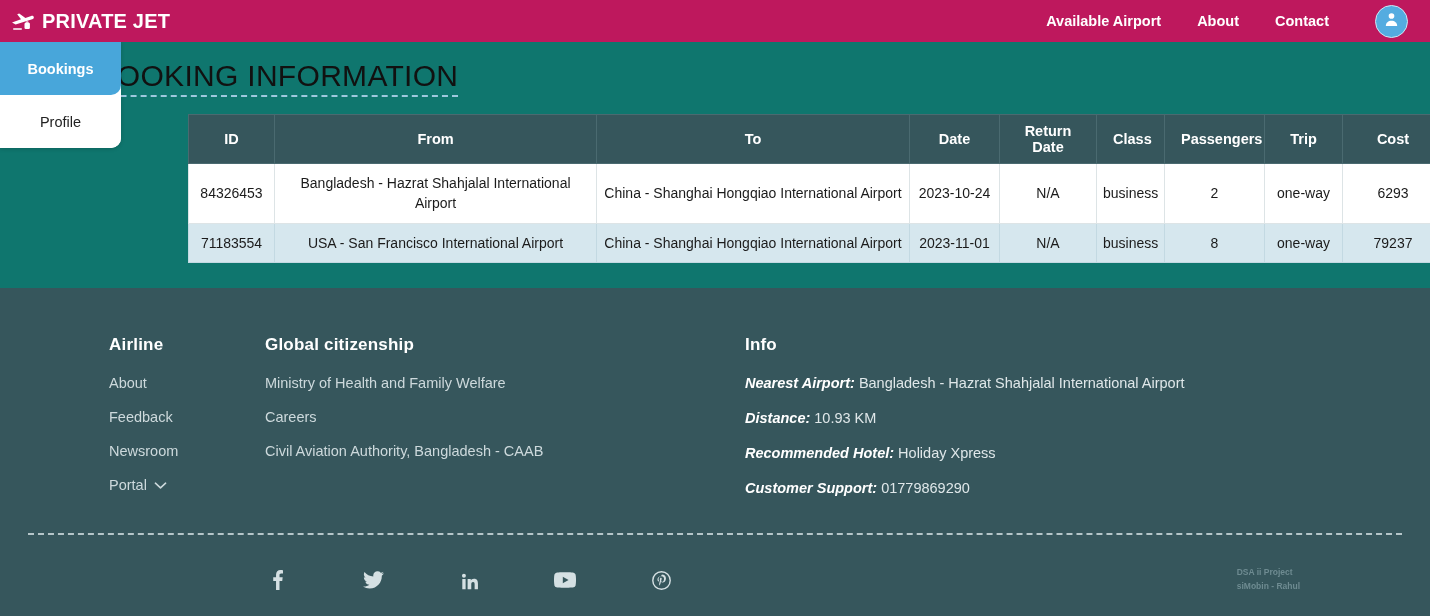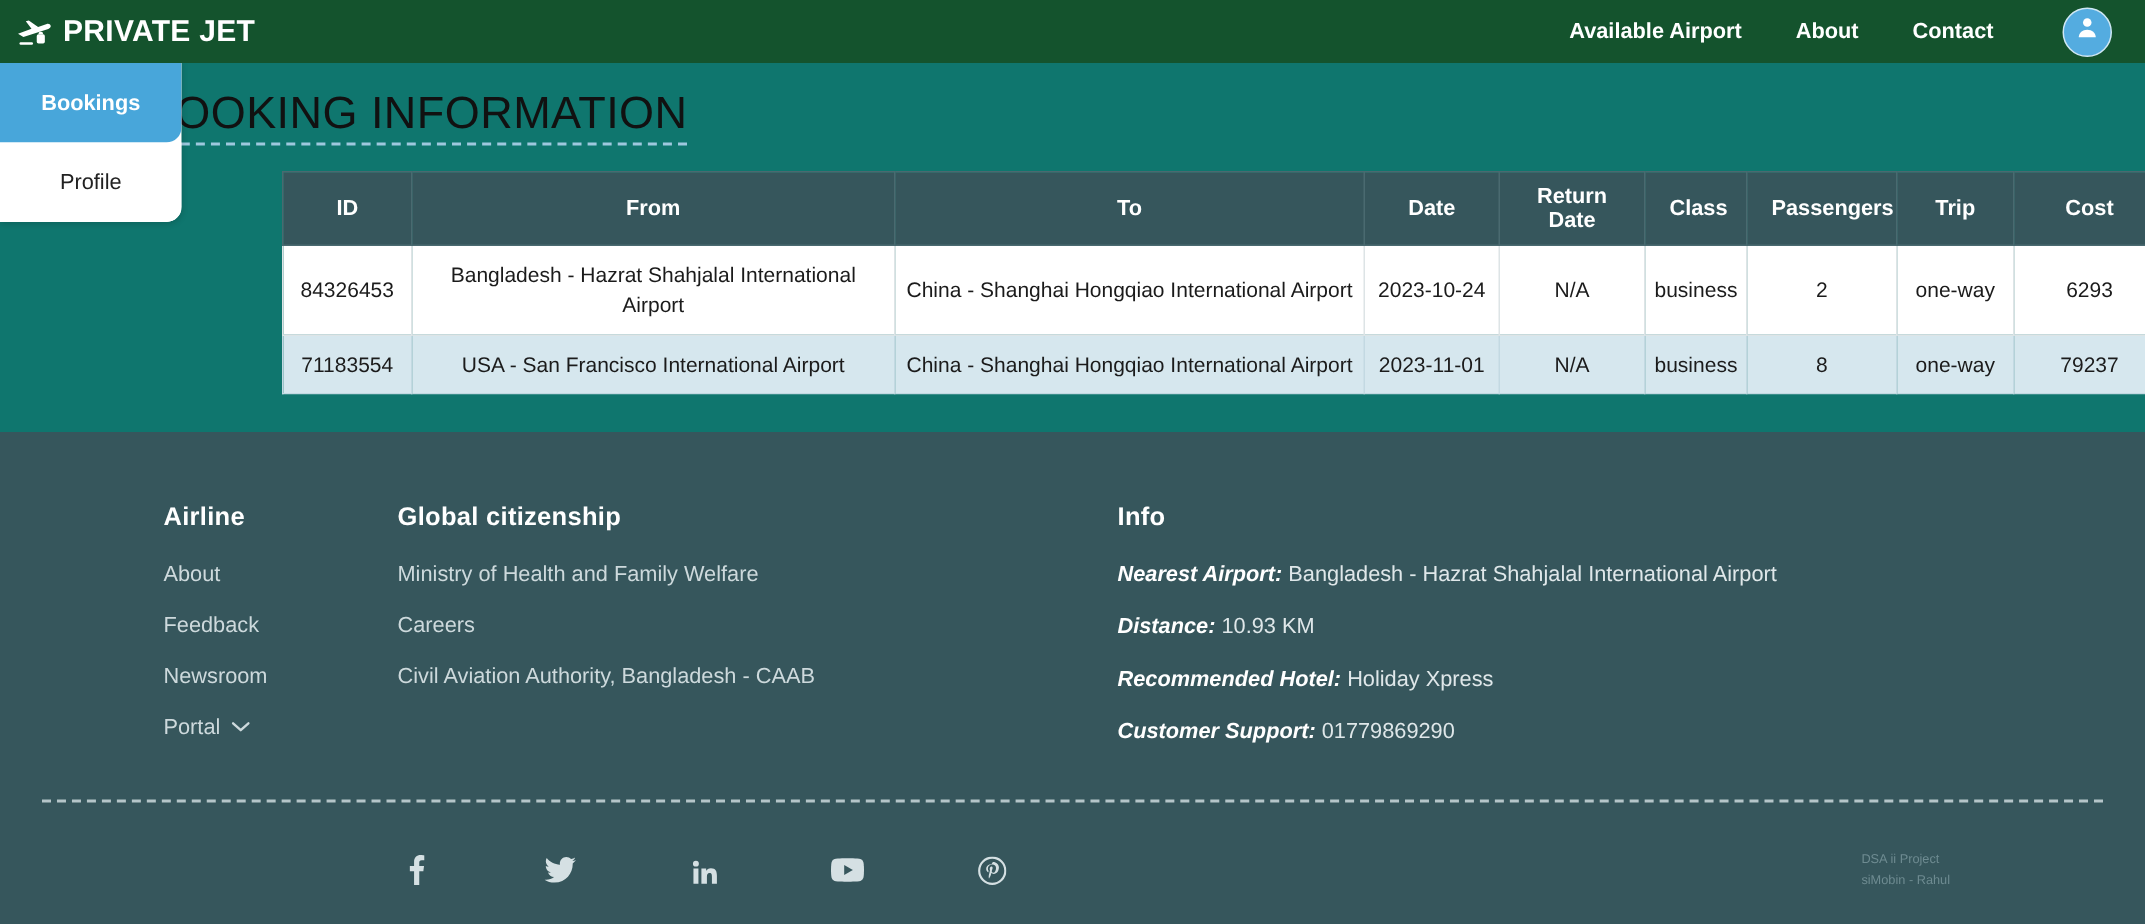--- a/index.html
+++ b/index.html
@@ -6,21 +6,21 @@
   html, body {
     width: 1430px; height: 616px;
     font-family: "Liberation Sans", sans-serif;
     background: #ffffff;
     overflow: hidden;
   }
 
   
   .navbar {
     height: 42px;
-    background: #14532d;
+    background: #be185d;
     display: flex;
     align-items: center;
     padding: 0 0 0 10px;
     position: relative;
     z-index: 20;
   }
   .brand {
     display: flex;
     align-items: center;
     gap: 6px;
@@ -199,20 +199,21 @@
     border-top: 2px dashed #ccd9dc;
     opacity: 0.85;
   }
   .footer-bottom {
     position: absolute;
     left: 0; right: 0;
     top: 262px;
     height: 60px;
     display: flex;
     align-items: center;
+    font-weight: bold;
   }
   .socials {
     display: flex;
     align-items: center;
     gap: 74px;
     padding-left: 266px;
   }
   .social-icon {
     color: #d5e0e3;
     display: flex;

